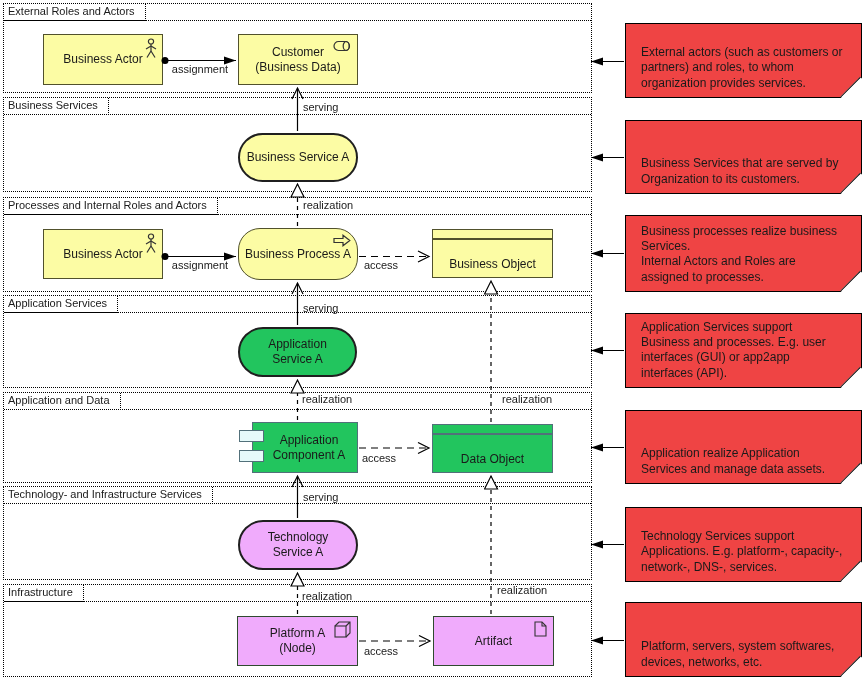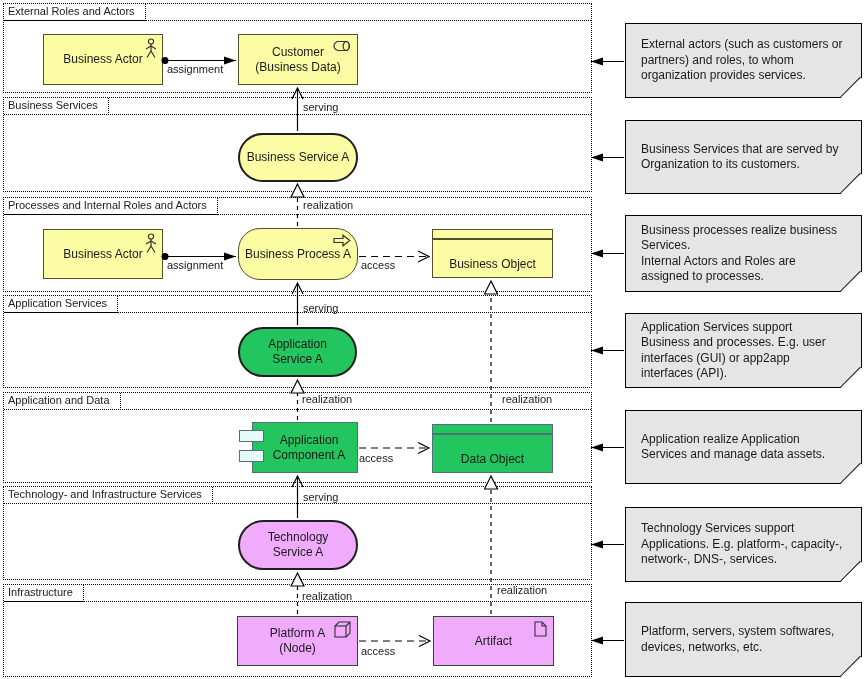--- a/index.html
+++ b/index.html
@@ -20,28 +20,28 @@
   .pill{border-radius:26px;border-width:2px;border-color:#1f1f1f}
   .proc{border-radius:22px}
   .obj{padding-top:21px}
   .obj .band{position:absolute;top:0;left:0;right:0;height:8px;border-bottom:2px solid}
   .biz .band{border-color:#51512c}
   .app .band{border-color:#52707a}
   .corner-icon{position:absolute}
   .ctab{position:absolute;left:-14px;width:25px;height:12px;background:#E6FAFA;
         border:1.4px solid #52707a;box-sizing:border-box}
   
-  .note{position:absolute;left:625px;width:237px;box-sizing:border-box;background:#e5e5e5;border:1px solid #000;
-        display:flex;align-items:center;padding:6px 18px 6px 15px;font-size:12px;line-height:1.28}
+  .note{position:absolute;left:625px;width:237px;box-sizing:border-box;background:#ef4444;border:1px solid #000;
+        display:flex;align-items:flex-end;padding:6px 18px 6px 15px;font-size:12px;line-height:1.28}
   .note .txt{white-space:pre-line}
   .note::after{content:"";position:absolute;right:-14px;bottom:-14px;width:28px;height:28px;background:#fff;
         border-left:1px solid #000;transform:rotate(45deg)}
   
   .elabel{position:absolute;font-size:11px;white-space:nowrap}
-  .elabel.c{text-align:left}
+  .elabel.c{text-align:center}
   .edges{position:absolute;left:0;top:0}
 </style>
 </head>
 <body>
 
 <div class="canvas">
 
   <div class="layer" style="top:3px;height:90px">
     <div class="layer-sep"></div>
     <div class="layer-head">External Roles and Actors</div>

